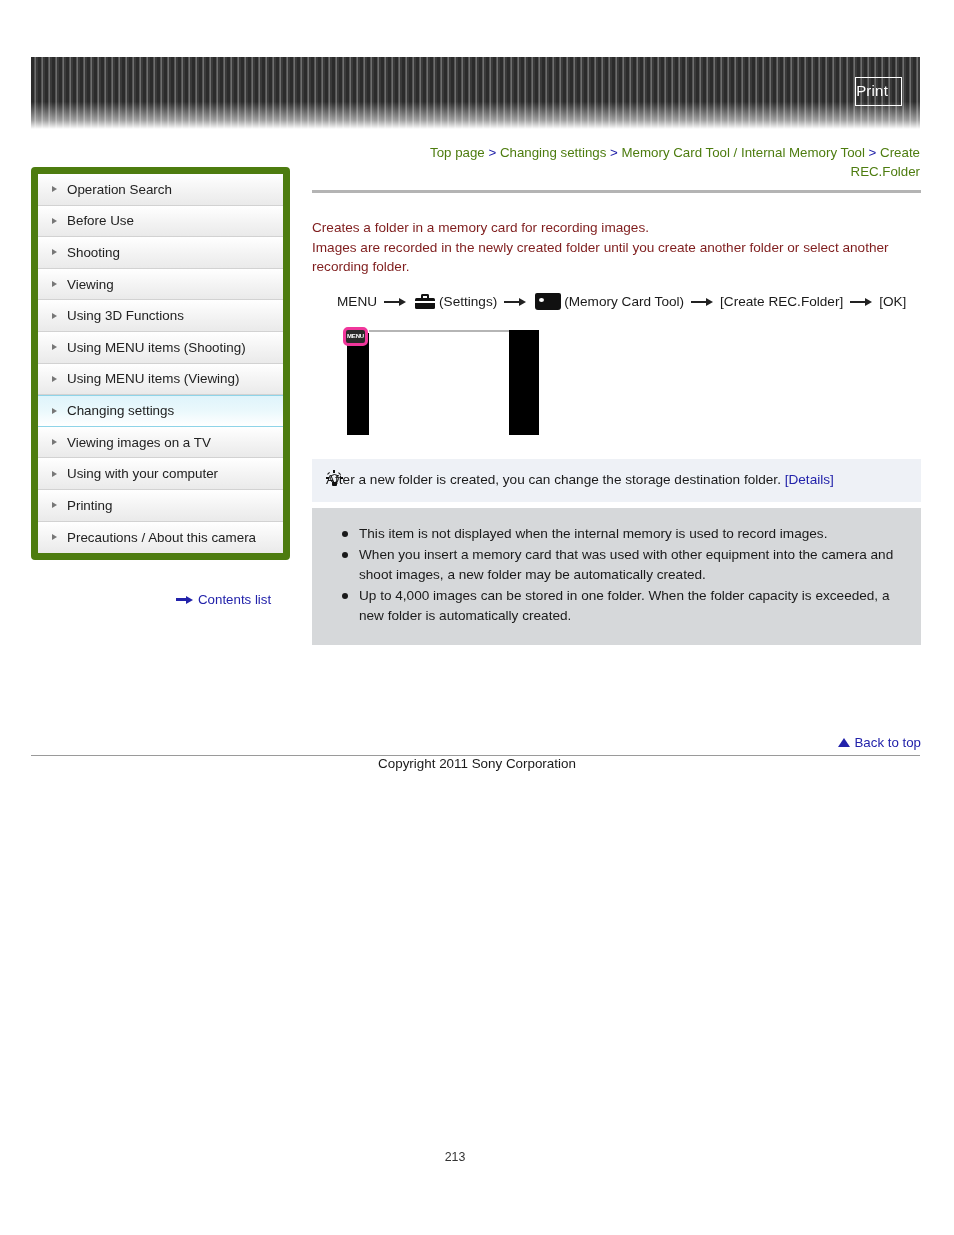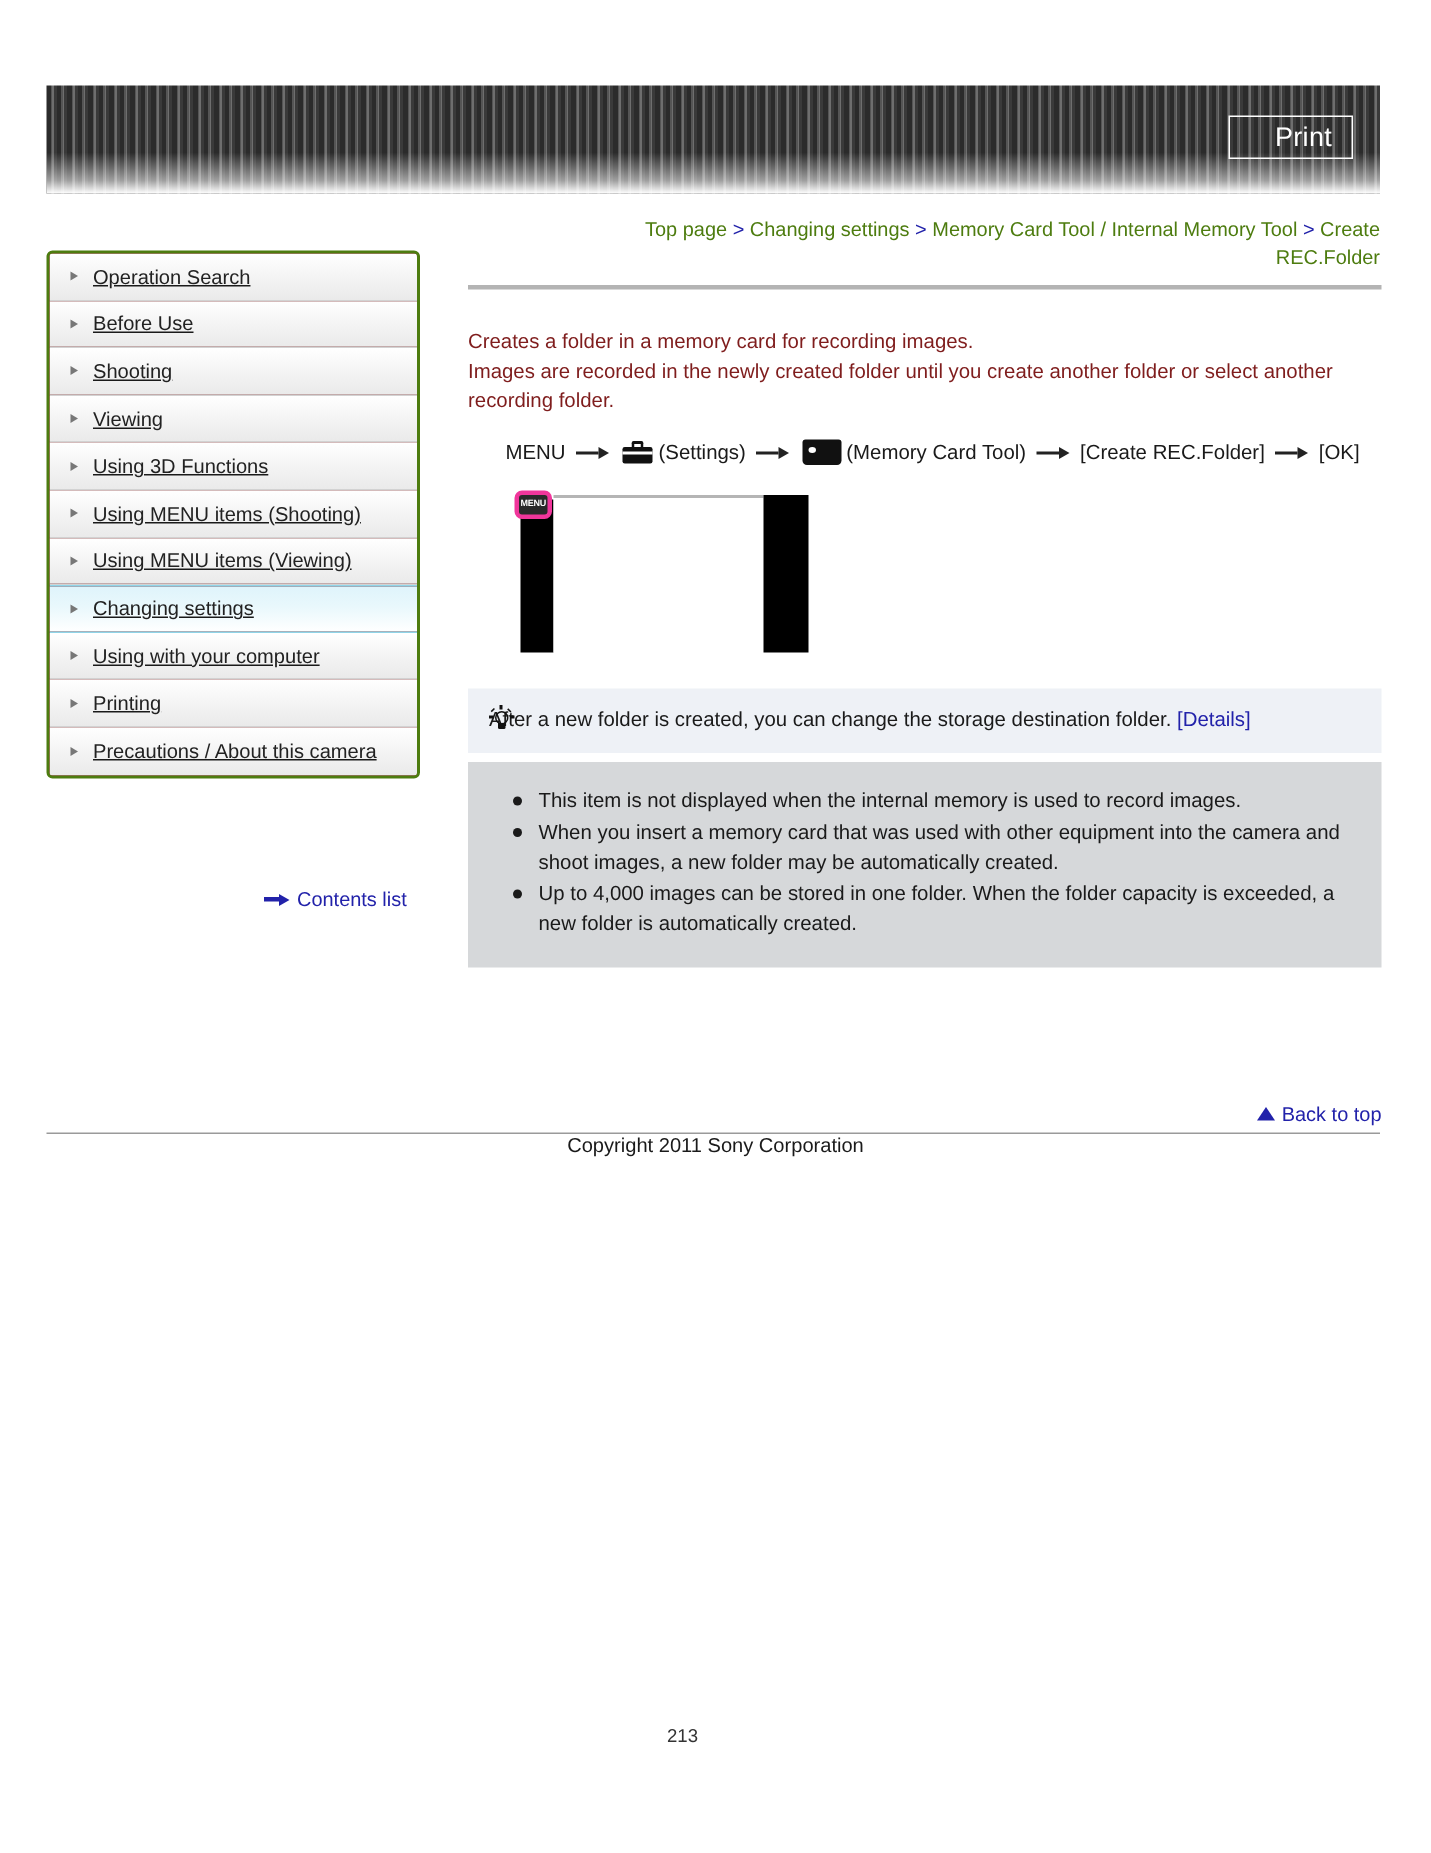--- a/index.html
+++ b/index.html
@@ -34,23 +34,23 @@
         #555555 3px, #555555 4px,
         #6e6e6e 4px, #6e6e6e 5px,
         #3a3a3a 5px, #3a3a3a 7px);
   }
   .print-button {
     position: absolute;
     right: 18px;
     top: 20px;
     border: 1px solid #ffffff;
     color: #ffffff;
-    font-size: 18px;
+    font-size: 15px;
     line-height: 16px;
-    padding: 5px 13px 6px 30px;
+    padding: 5px 13px 6px 0;
     background: transparent;
     letter-spacing: .2px;
   }
 
   
   .breadcrumb {
     position: absolute;
     left: 386px;
     top: 143px;
     width: 534px;
@@ -61,25 +61,24 @@
   }
   .breadcrumb .crumb { color: #4d7c0f; }
   .breadcrumb .sep { color: #2222aa; }
 
   
   .sidebar {
     position: absolute;
     left: 31px;
     top: 167px;
     width: 245px;
-    border: 2px solid #4d7c0f;
+    border: 7px solid #4d7c0f;
     border-radius: 4px;
-    background: #7f1d1d;
+    background: #f97316;
     overflow: hidden;
-    text-decoration: underline;
   }
   .side-item {
     position: relative;
     height: 31.6px;
     display: flex;
     align-items: center;
     padding-left: 14px;
     font-size: 13.4px;
     color: #222222;
     background: linear-gradient(to bottom, #ffffff 0%, #f3f3f3 55%, #eaeaea 100%);
@@ -428,20 +427,24 @@
     <span class="tri"></span>
     <span>Using MENU items (Shooting)</span>
   </div>
   <div class="side-item">
     <span class="tri"></span>
     <span>Using MENU items (Viewing)</span>
   </div>
   <div class="side-item active">
     <span class="tri"></span>
     <span>Changing settings</span>
+  </div>
+  <div class="side-item">
+    <span class="tri"></span>
+    <span>Viewing images on a TV</span>
   </div>
   <div class="side-item">
     <span class="tri"></span>
     <span>Using with your computer</span>
   </div>
   <div class="side-item">
     <span class="tri"></span>
     <span>Printing</span>
   </div>
   <div class="side-item">

